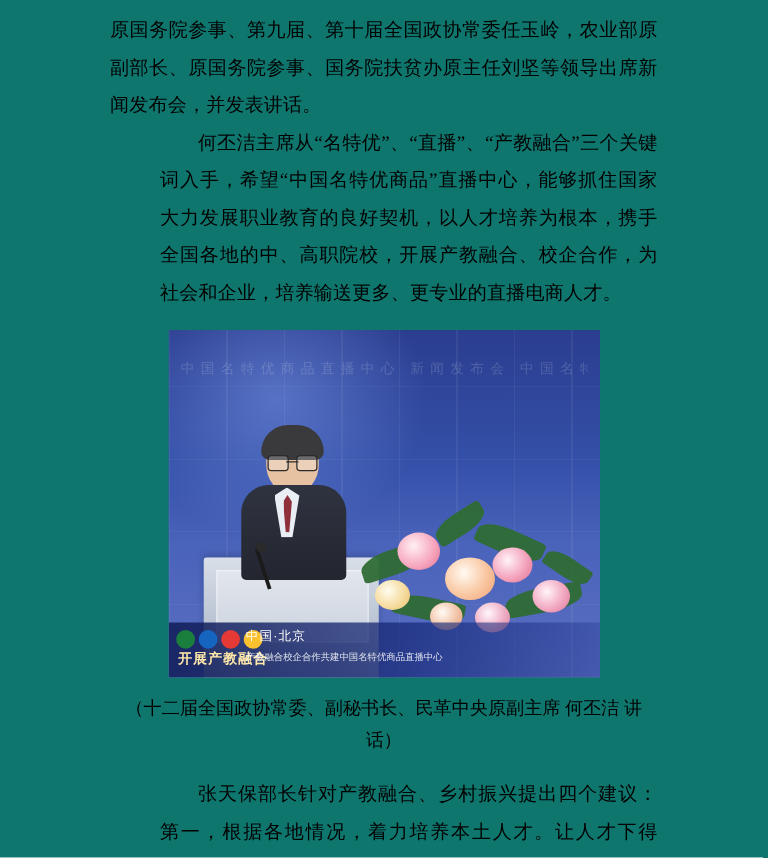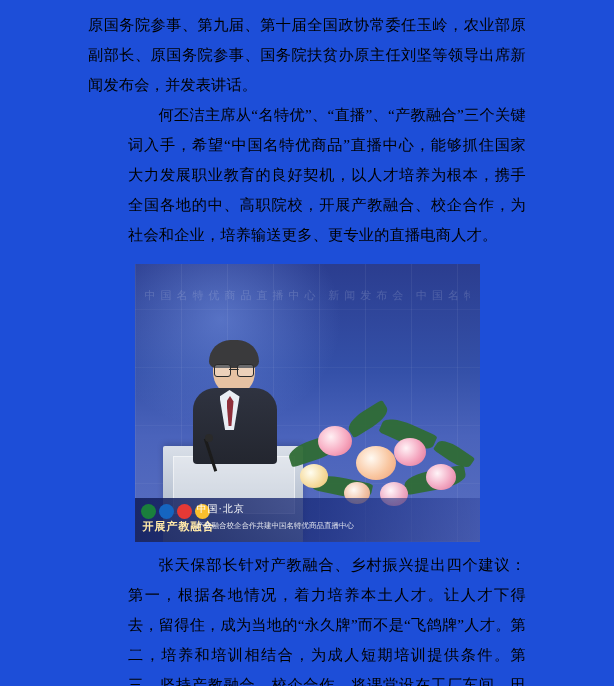--- a/index.html
+++ b/index.html
@@ -10,21 +10,21 @@
   body {
     width: 614px;
     height: 686px;
     overflow: hidden;
     font-family: "Liberation Serif", serif;
   }
   .page {
     position: relative;
     width: 614px;
     height: 686px;
-    background: #1d4ed8;
+    background: #0f766e;
     box-sizing: border-box;
     padding: 10px 88px 0 88px;
   }
   .para {
     font-size: 15.2px;
     line-height: 30px;
     color: #000000;
     text-align: justify;
     text-justify: inter-ideograph;
     margin: 0 0 0 0;
@@ -335,16 +335,17 @@
           <span class="logo-dot" style="background:#e53935;"></span>
           <span class="logo-dot" style="background:#fbc02d;"></span>
         </div>
         <div class="banner-title">中国·北京</div>
         <div class="banner-sub">开展产教融合</div>
         <div class="banner-sub2">产教融合校企合作共建中国名特优商品直播中心</div>
       </div>
     </div>
   </div>
 
+  <p class="caption">（十二届全国政协常委、副秘书长、民革中央原副主席  何丕洁  讲话）</p>
 
   <p class="para indent after-caption">张天保部长针对产教融合、乡村振兴提出四个建议：第一，根据各地情况，着力培养本土人才。让人才下得去，留得住，成为当地的“永久牌”而不是“飞鸽牌”人才。第二，培养和培训相结合，为成人短期培训提供条件。第三，坚持产教融合、校企合作，将课堂设在工厂车间、田间地头，提高人才培养质量。第四，坚持立德树人，德技并修。</p>
 
 </div>
 
 </body></html>

